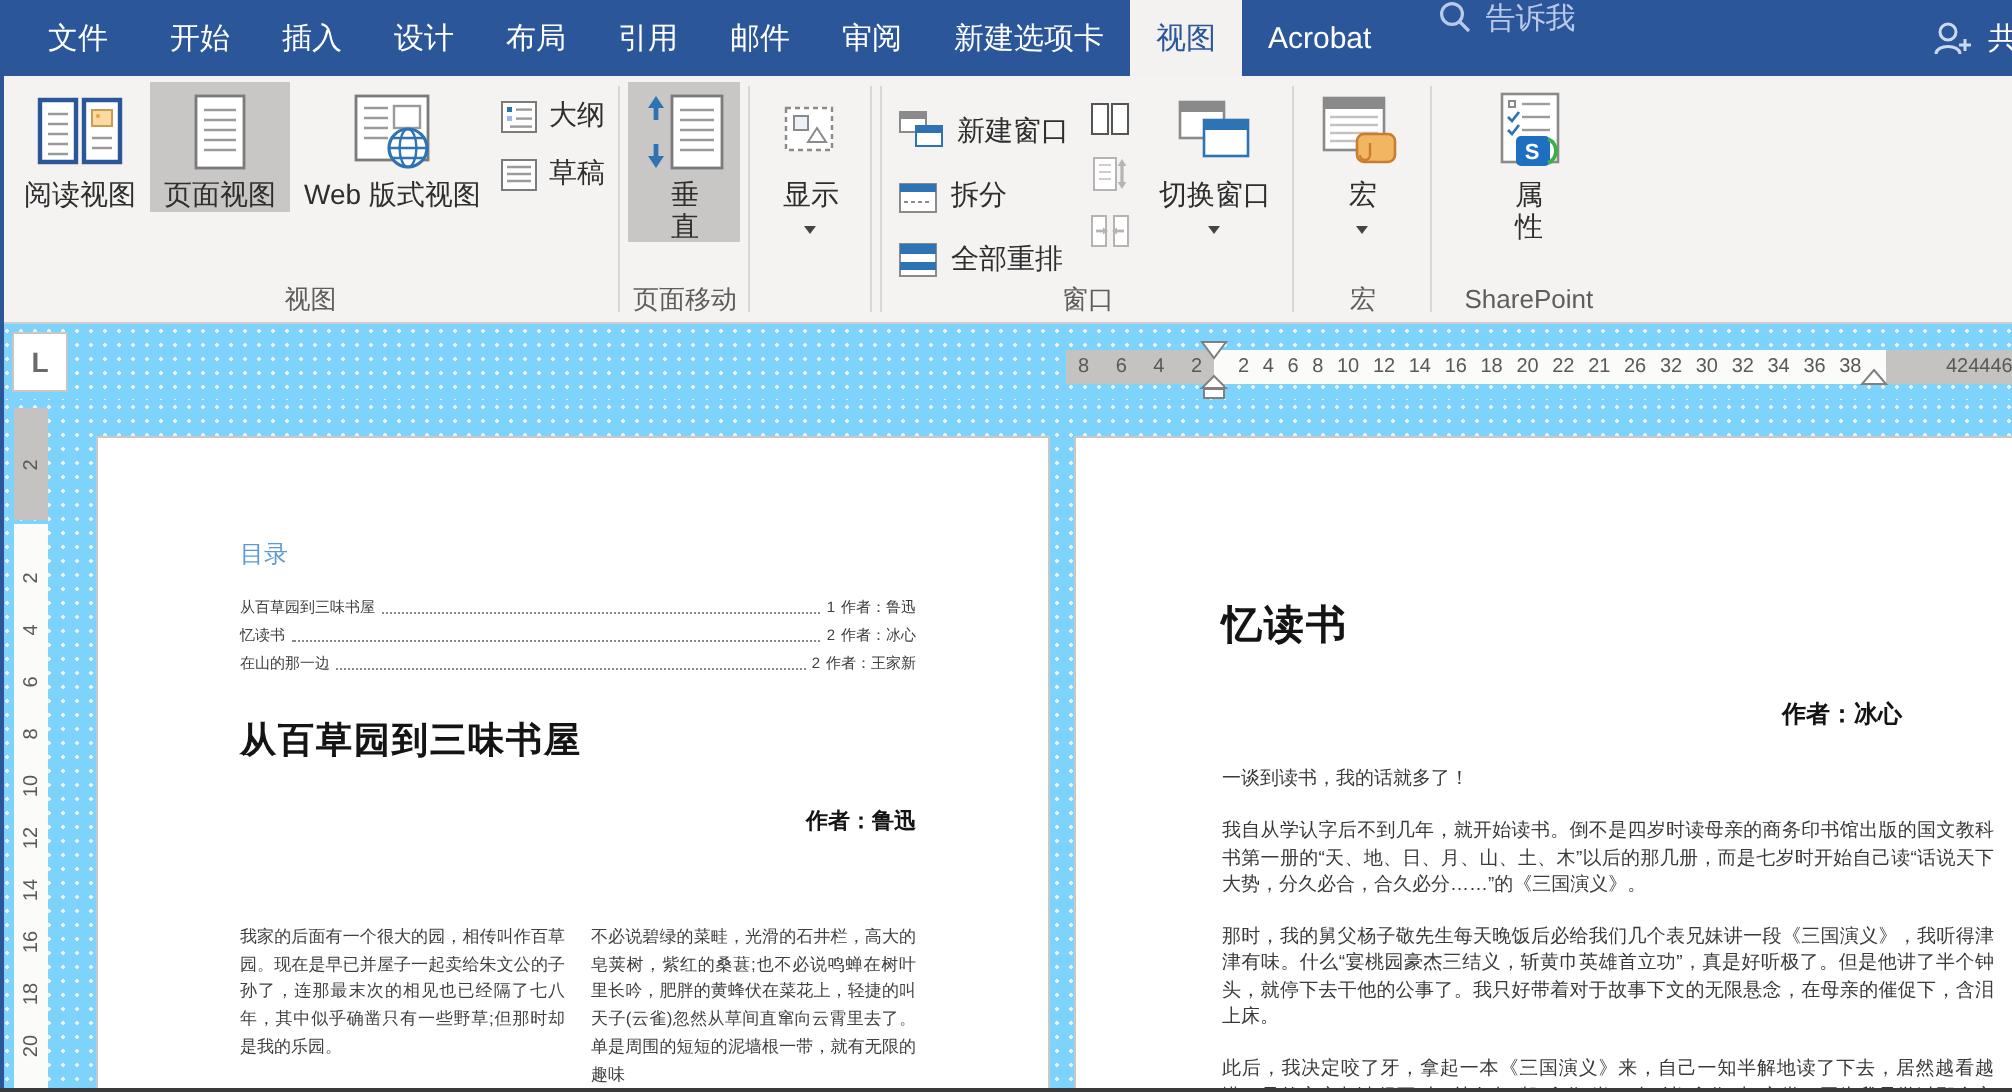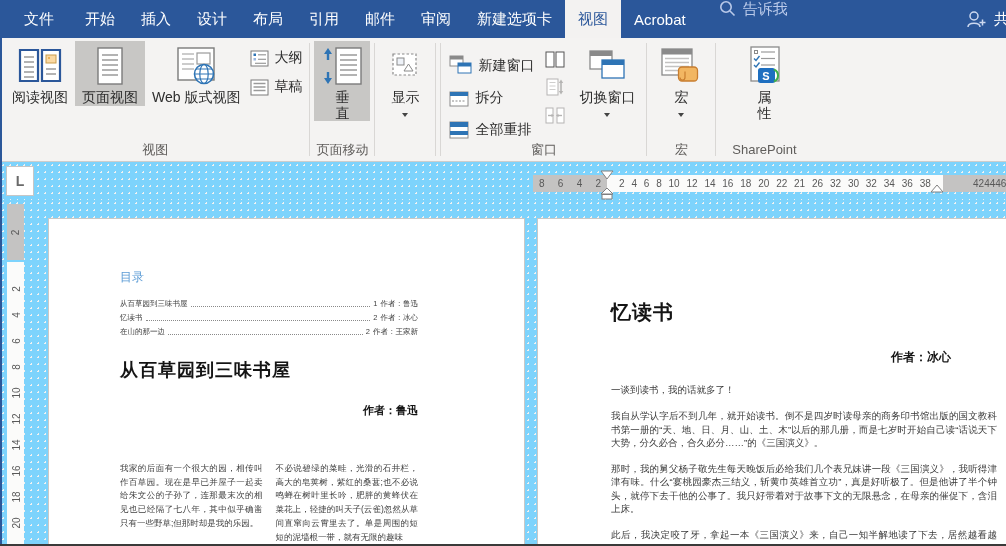--- a/index.html
+++ b/index.html
@@ -50,21 +50,21 @@
 .vruler{position:absolute;left:7px;top:4px;width:17px;height:342px;font-size:10px;color:#595959}
 .vr-gray{position:absolute;left:0;top:0;width:17px;height:56px;background:#c4c3c2;display:flex;align-items:center;justify-content:center}
 .vr-gray span,.vr-white span{transform:rotate(-90deg);display:flex;align-items:center;justify-content:center}
 .vr-white{position:absolute;left:0;top:58px;width:17px;height:284px;background:#fbfbfa;display:flex;flex-direction:column;align-items:center;padding-top:14px;overflow:hidden}
 .vr-white span{height:26px;flex:0 0 26px;width:17px}
 .page{position:absolute;top:18px;background:#fff;border:1px solid #c9c8c6}
 .page-l{left:48px;width:477px;height:540px}
 .page-r{left:537px;width:500px;height:540px}
 
 
-.pl-content{padding:50px 106px 0 71px}
+.pl-content{padding:50px 66px 0 71px}
 .toc-title{font-size:12px;color:#5b9bd5;margin-bottom:9px}
 .toc-row{display:flex;align-items:flex-end;font-size:7.5px;color:#3d3d3d;height:14px}
 .toc-t{white-space:nowrap}
 .leader{flex:1;border-bottom:1px dotted #8a8a8a;margin:0 3px 2px}
 .toc-ref{white-space:nowrap;display:flex;gap:3px}
 .pl-heading{margin-top:21px;font-size:18px;font-weight:bold;color:#141414;letter-spacing:1px}
 .pl-author{margin-top:21px;text-align:right;font-size:11px;font-weight:bold;color:#141414}
 .pl-body{margin-top:44px;column-count:2;column-gap:13px;font-size:8.5px;line-height:13.7px;text-align:justify;color:#3f3f3f}
 
 

